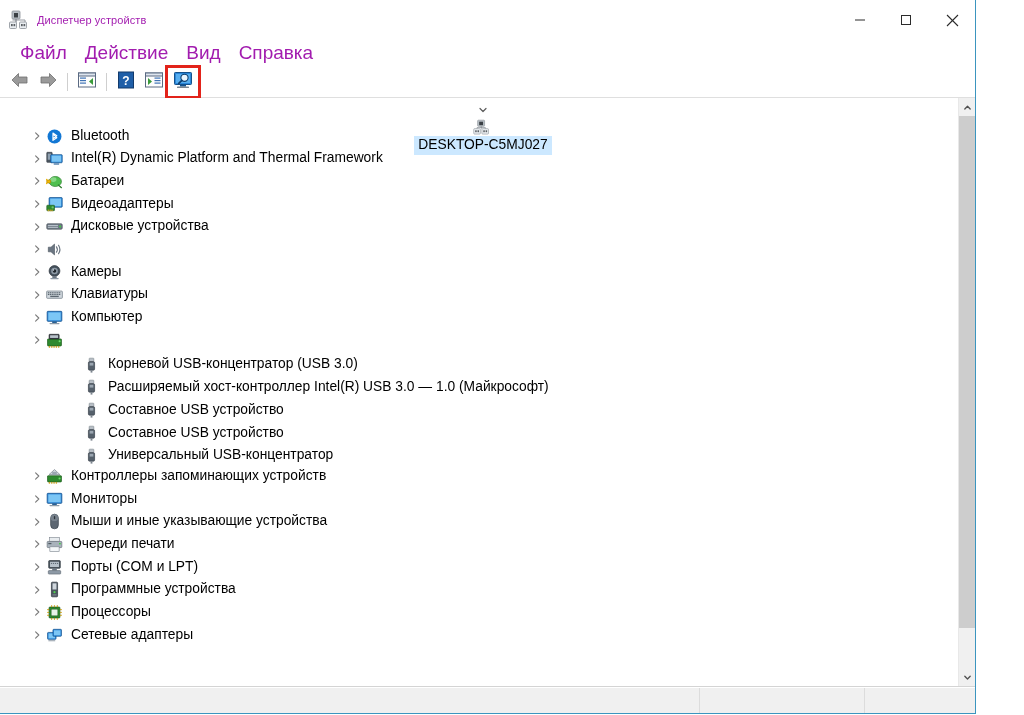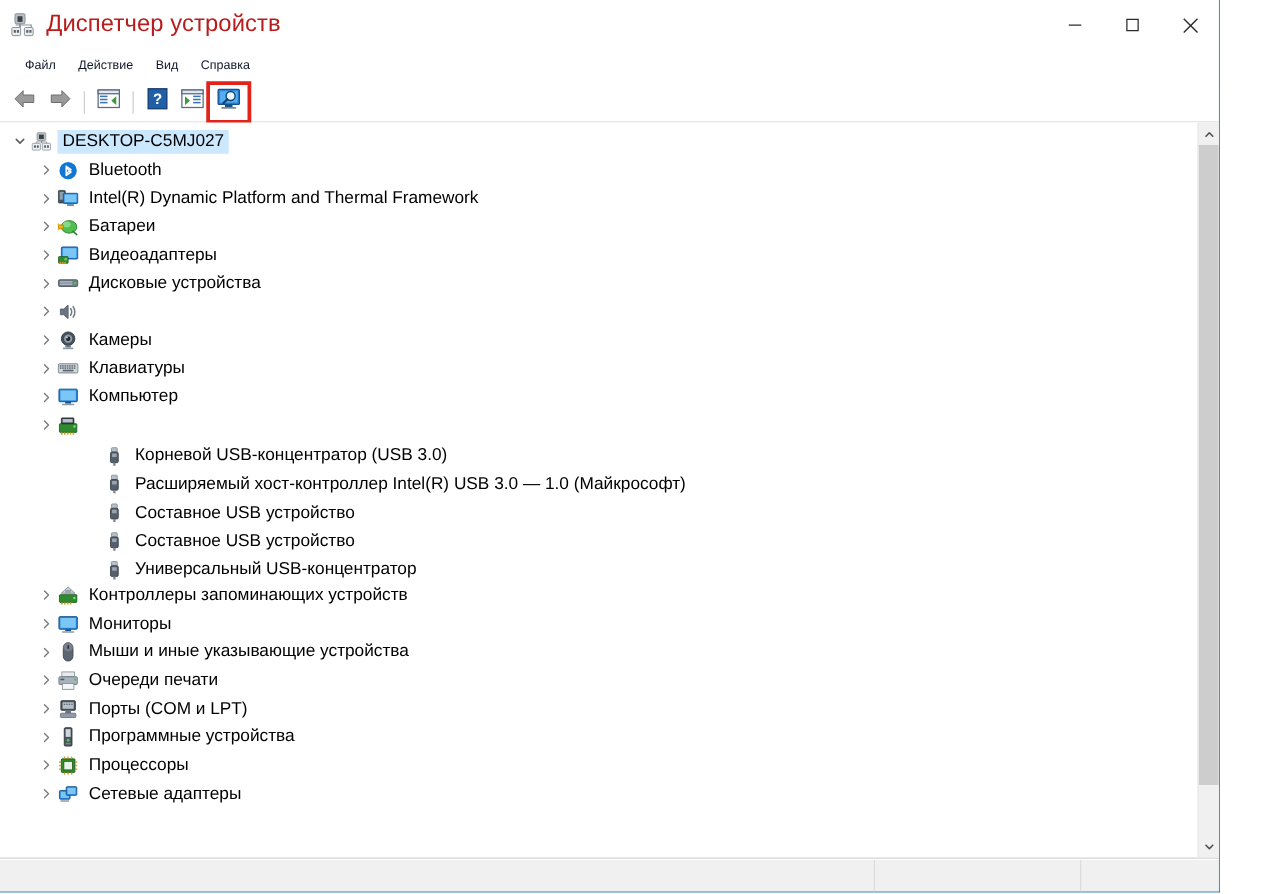--- a/index.html
+++ b/index.html
@@ -28,42 +28,42 @@
     background: #ffffff;
     display: flex; align-items: center;
     position: relative;
   }
   #title-icon {
     width: 22px; height: 22px;
     margin-left: 8px; margin-right: 7px;
     position: relative; flex: none;
   }
   #title-text {
-    font-size: 19px; color: #b91c1c;
+    font-size: 11px; color: #a21caf;
     letter-spacing: 0.1px;
     white-space: nowrap;
   }
   .caption-btns { position: absolute; right: 0; top: 0; height: 40px; display: flex; }
   .capbtn {
     width: 46px; height: 40px;
     display: flex; align-items: center; justify-content: center;
     background: transparent; border: none; padding: 0;
     cursor: default;
   }
   .capbtn svg { display: block; }
 
   
   #menubar {
     height: 26px; min-height: 26px;
     display: flex; align-items: center;
     background: #ffffff;
     padding-left: 11px;
   }
   .menuitem {
-    font-size: 10px; color: #0f172a;
+    font-size: 19px; color: #a21caf;
     padding: 3px 9px 4px 9px;
     white-space: nowrap; cursor: default;
   }
 
   
   #toolbar {
     height: 32px; min-height: 32px;
     background: #ffffff;
     border-bottom: 1px solid #dfdfdf;
     display: flex; align-items: center;
@@ -120,21 +120,21 @@
   .chev svg { display:block; }
   .ico {
     width: 18px; height: 18px; flex: none;
     margin-right: 4px;
     display: flex; align-items: center; justify-content: center;
     position: relative;
   }
   .ico svg { display: block; }
 
   
-  .d0 { padding-left: 8px; }
+  .d0 { padding-left: 8px; flex-direction: column; }
   .d1 { padding-left: 29px; }
   .d2 { padding-left: 66px; align-items: flex-end; }
 
   
   #vscroll {
     width: 17px; flex: none;
     background: #f0f0f0;
     border-left: 1px solid #e8e8e8;
     display: flex; flex-direction: column;
     position: relative;

